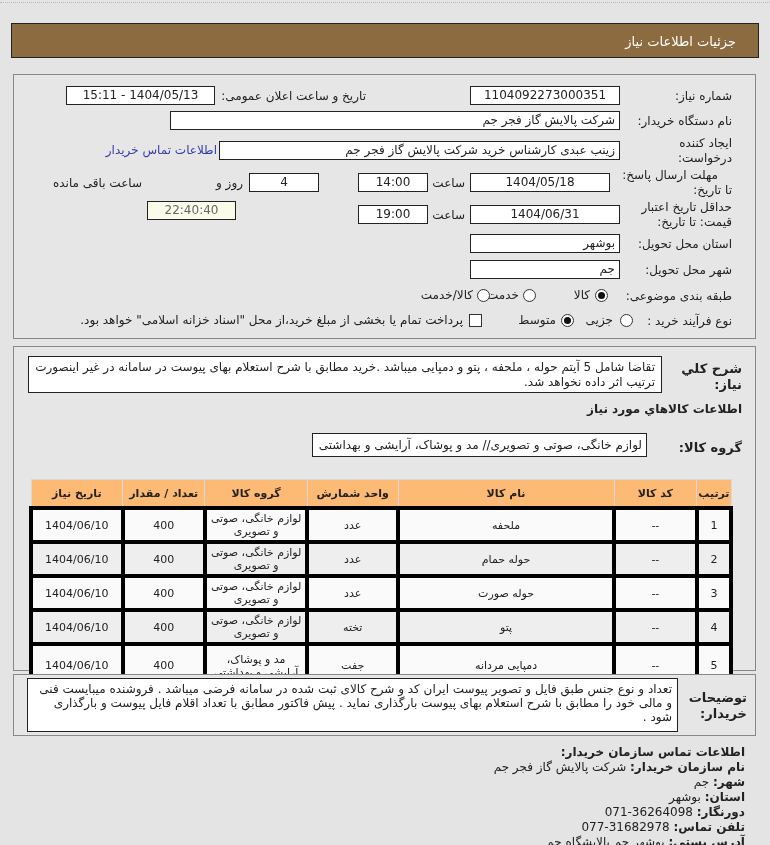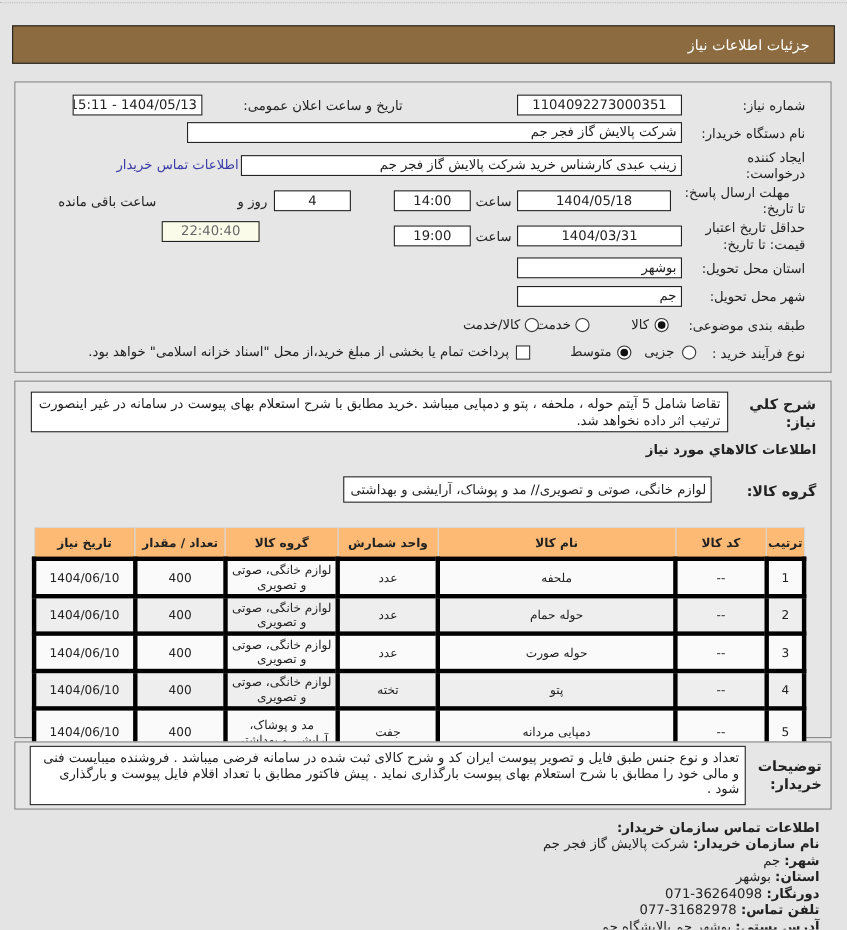--- a/index.html
+++ b/index.html
@@ -62,21 +62,21 @@
 <div class="header">
   <span class="title">جزئیات اطلاعات نیاز</span>
 </div>
 
 <div class="panel p1"></div>
 
 <span class="lbl" style="right:38px; top:89px;">شماره نیاز:</span>
 <div class="box center" style="left:470px; top:86px; width:150px;">1104092273000351</div>
 
 <span class="lbl" style="right:404px; top:89px;">تاریخ و ساعت اعلان عمومی:</span>
-<div class="box center" style="left:66px; top:86px; width:118px;">1404/05/13 - 15:11</div>
+<div class="box center" style="left:66px; top:86px; width:149px;">1404/05/13 - 15:11</div>
 
 <span class="lbl" style="right:38px; top:114px;">نام دستگاه خریدار:</span>
 <div class="box" style="left:170px; top:111px; width:450px;">شرکت پالایش گاز فجر جم</div>
 
 <span class="lbl" style="right:38px; top:136px;">ایجاد کننده</span>
 <span class="lbl" style="right:38px; top:151px;">درخواست:</span>
 <div class="box" style="left:219px; top:141px; width:401px;">زینب عبدی کارشناس خرید شرکت پالایش گاز فجر جم</div>
 <span class="link" style="right:553px; top:143px;">اطلاعات تماس خریدار</span>
 
 <span class="lbl" style="right:52px; top:168px;">مهلت ارسال پاسخ:</span>
@@ -84,21 +84,21 @@
 <div class="box center" style="left:470px; top:173px; width:140px;">1404/05/18</div>
 <span class="lbl" style="right:305px; top:176px;">ساعت</span>
 <div class="box center" style="left:358px; top:173px; width:70px;">14:00</div>
 <div class="box center" style="left:249px; top:173px; width:70px;">4</div>
 <span class="lbl" style="right:527px; top:176px;">روز و</span>
 <div class="box center remain" style="left:147px; top:173px; width:89px;margin-top:28px;">22:40:40</div>
 <span class="lbl" style="right:628px; top:176px;">ساعت باقی مانده</span>
 
 <span class="lbl" style="right:38px; top:200px;">حداقل تاریخ اعتبار</span>
 <span class="lbl" style="right:38px; top:215px;">قیمت: تا تاریخ:</span>
-<div class="box center" style="left:470px; top:205px; width:150px;">1404/03/31</div>
+<div class="box center" style="left:470px; top:205px; width:150px;">1404/06/31</div>
 <span class="lbl" style="right:305px; top:208px;">ساعت</span>
 <div class="box center" style="left:358px; top:205px; width:70px;">19:00</div>
 
 <span class="lbl" style="right:38px; top:237px;">استان محل تحویل:</span>
 <div class="box" style="left:470px; top:234px; width:150px;">بوشهر</div>
 
 <span class="lbl" style="right:38px; top:263px;">شهر محل تحویل:</span>
 <div class="box" style="left:470px; top:260px; width:150px;">جم</div>
 
 <span class="lbl" style="right:38px; top:289px;">طبقه بندی موضوعی:</span>

